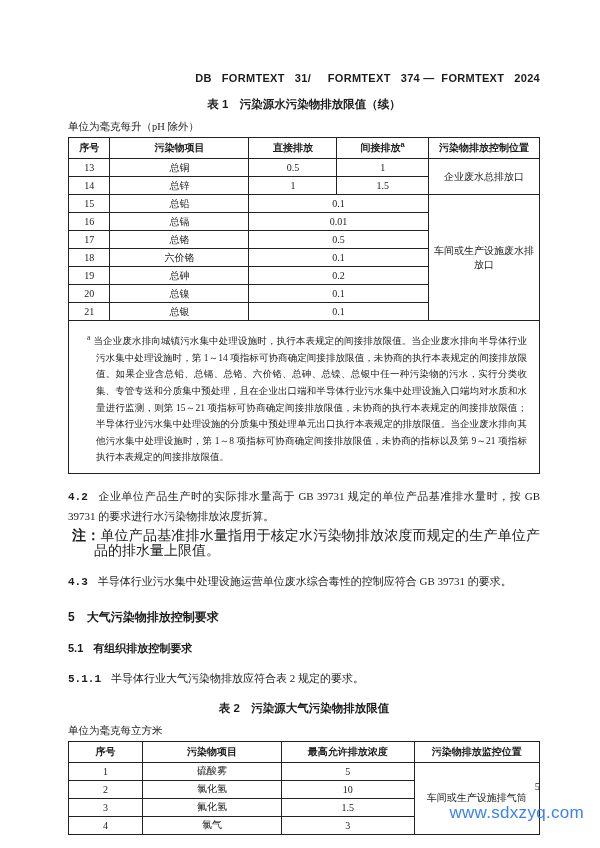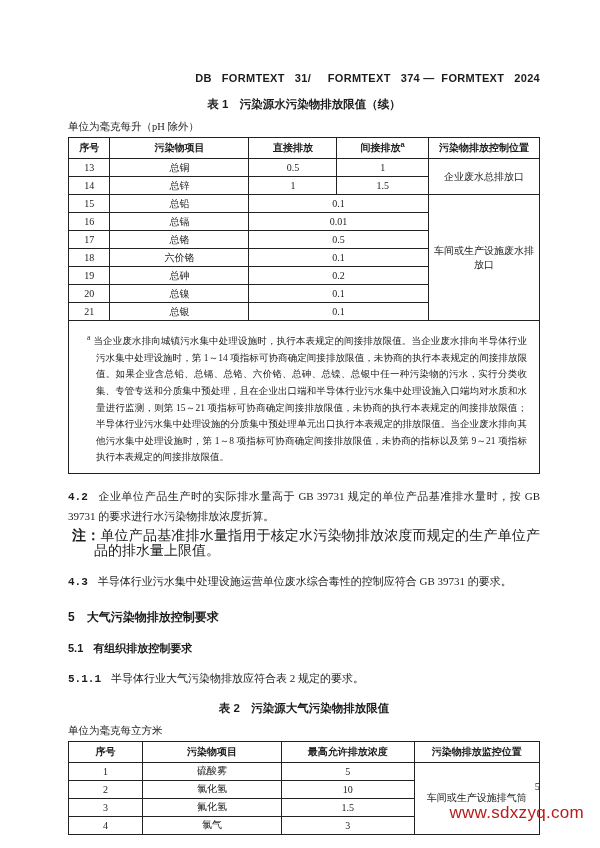--- a/index.html
+++ b/index.html
@@ -61,21 +61,21 @@
   .h51 {
     margin-top:15px; font-family:"Liberation Sans", sans-serif;
     font-weight:bold; font-size:11px;
   }
   .h51 .num { margin-right:10px; }
 
   .page-num { position:absolute; top:781px; right:60px; font-size:10.5px; }
   .watermark {
     position:absolute; top:803px; right:16px;
     font-family:"Liberation Sans", sans-serif; font-size:17px;
-    color:#b91c1c; letter-spacing:0.3px;
+    color:#3b82f6; letter-spacing:0.3px;
   }
 </style>
 </head>
 <body>
 
 <div class="content">
 
   <div class="doc-header">DB   FORMTEXT   31/     FORMTEXT   374 —  FORMTEXT   2024</div>
 
   <div class="t-caption t-caption-1">表 1　污染源水污染物排放限值（续）</div>

